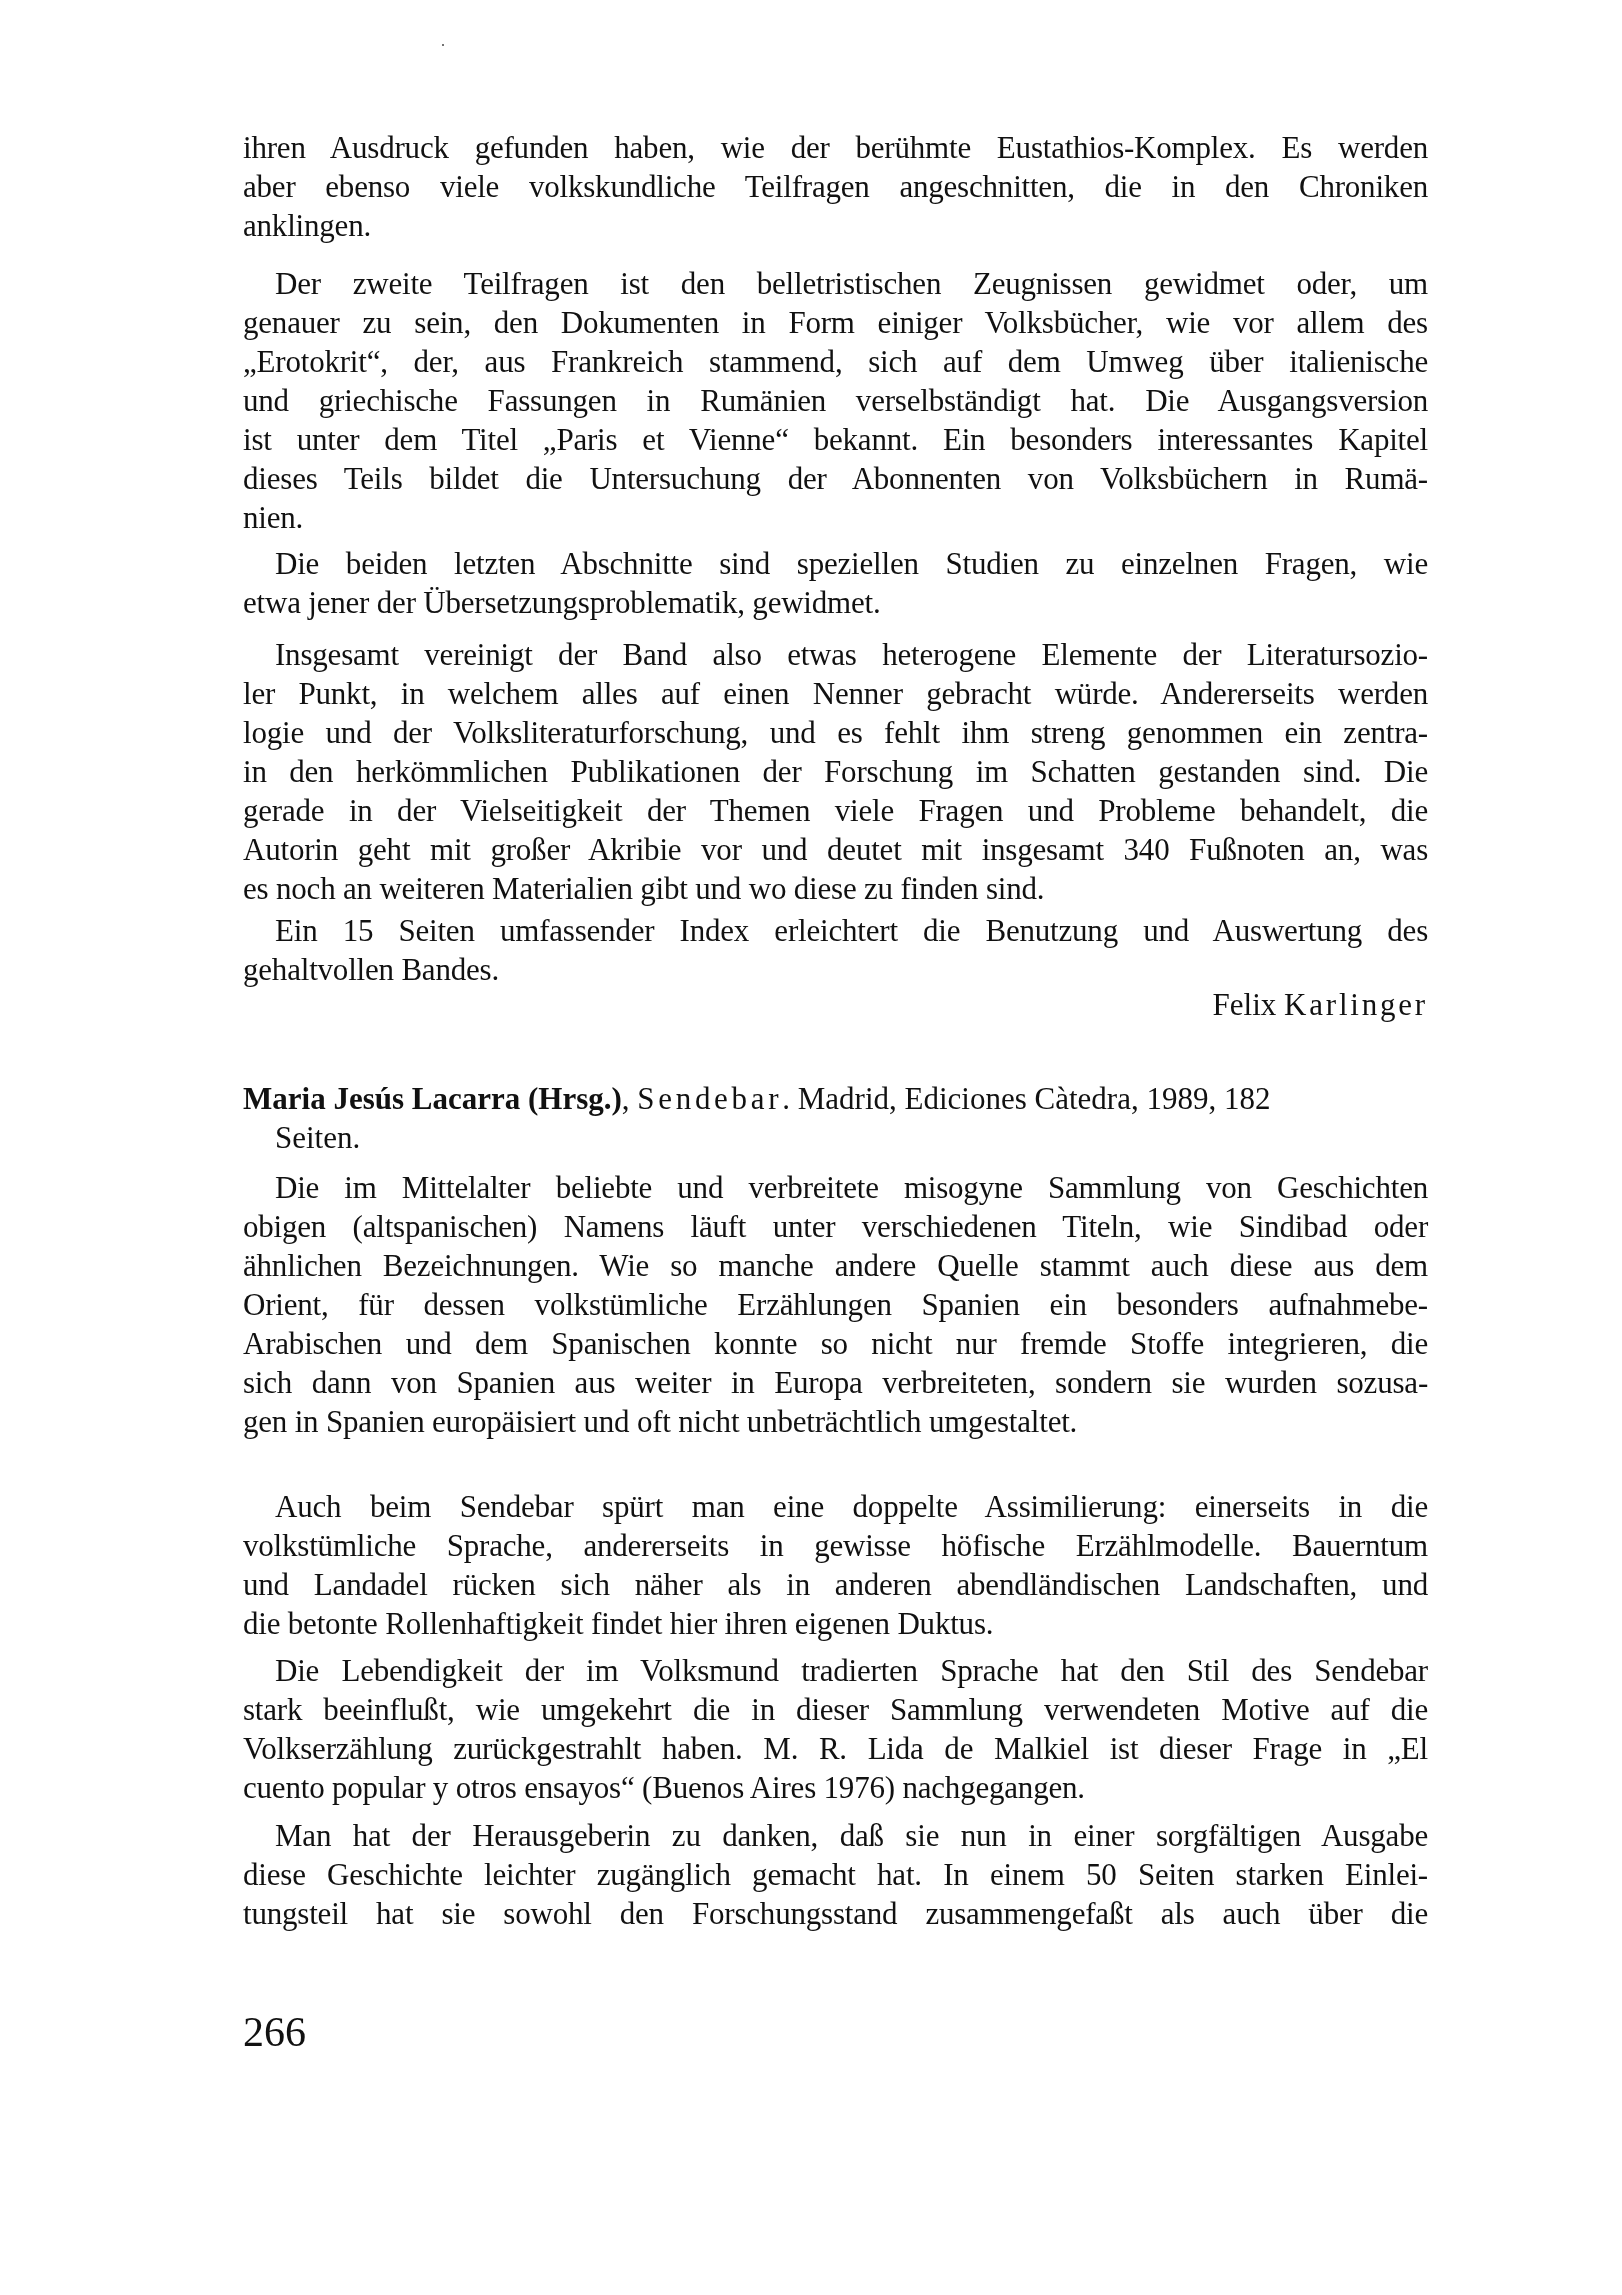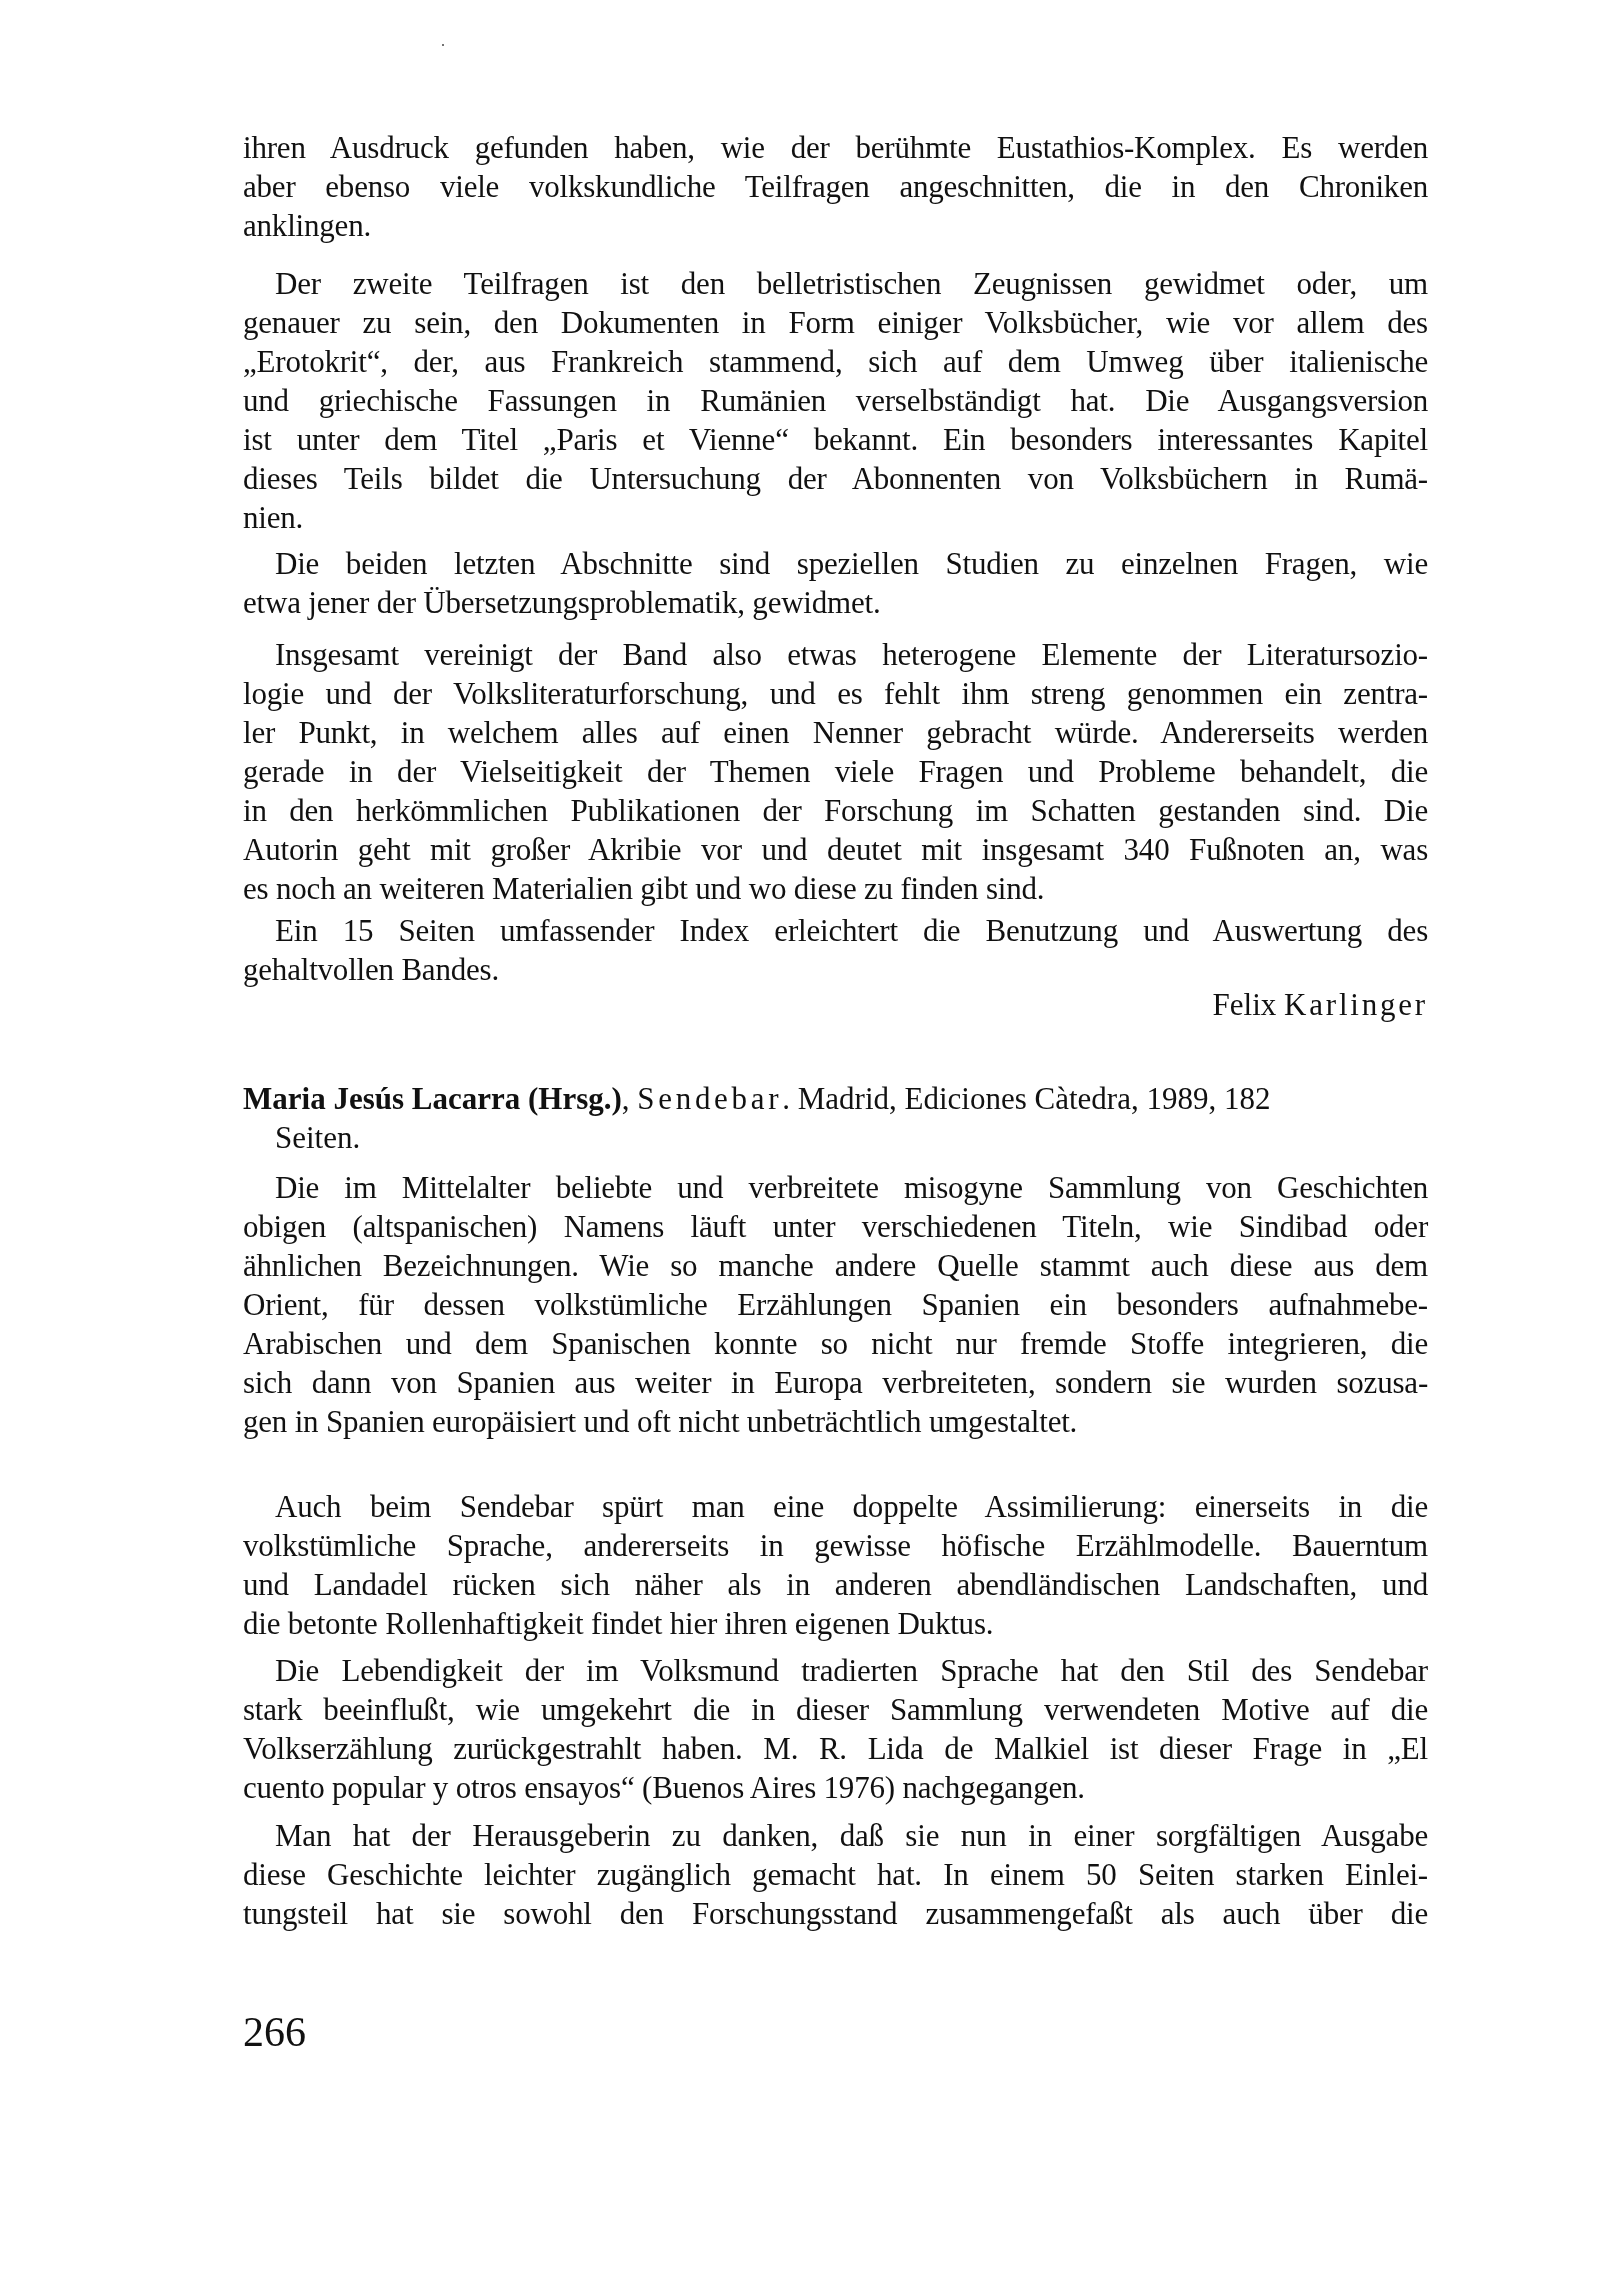--- a/index.html
+++ b/index.html
@@ -109,24 +109,24 @@
     <span class="line last">nien.</span>
   </div>
 
   <div class="para" style="top:544px;">
     <span class="line indent">Die beiden letzten Abschnitte sind speziellen Studien zu einzelnen Fragen, wie</span>
     <span class="line last">etwa jener der Übersetzungsproblematik, gewidmet.</span>
   </div>
 
   <div class="para" style="top:635px;">
     <span class="line indent">Insgesamt vereinigt der Band also etwas heterogene Elemente der Literatursozio-</span>
+    <span class="line">ler Punkt, in welchem alles auf einen Nenner gebracht würde. Andererseits werden</span>
     <span class="line">logie und der Volksliteraturforschung, und es fehlt ihm streng genommen ein zentra-</span>
-    <span class="line">ler Punkt, in welchem alles auf einen Nenner gebracht würde. Andererseits werden</span>
+    <span class="line">in den herkömmlichen Publikationen der Forschung im Schatten gestanden sind. Die</span>
     <span class="line">gerade in der Vielseitigkeit der Themen viele Fragen und Probleme behandelt, die</span>
-    <span class="line">in den herkömmlichen Publikationen der Forschung im Schatten gestanden sind. Die</span>
     <span class="line">Autorin geht mit großer Akribie vor und deutet mit insgesamt 340 Fußnoten an, was</span>
     <span class="line last">es noch an weiteren Materialien gibt und wo diese zu finden sind.</span>
   </div>
 
   <div class="para" style="top:911px;">
     <span class="line indent">Ein 15 Seiten umfassender Index erleichtert die Benutzung und Auswertung des</span>
     <span class="line last">gehaltvollen Bandes.</span>
   </div>
 
   <div class="signature" style="top:985px;">

